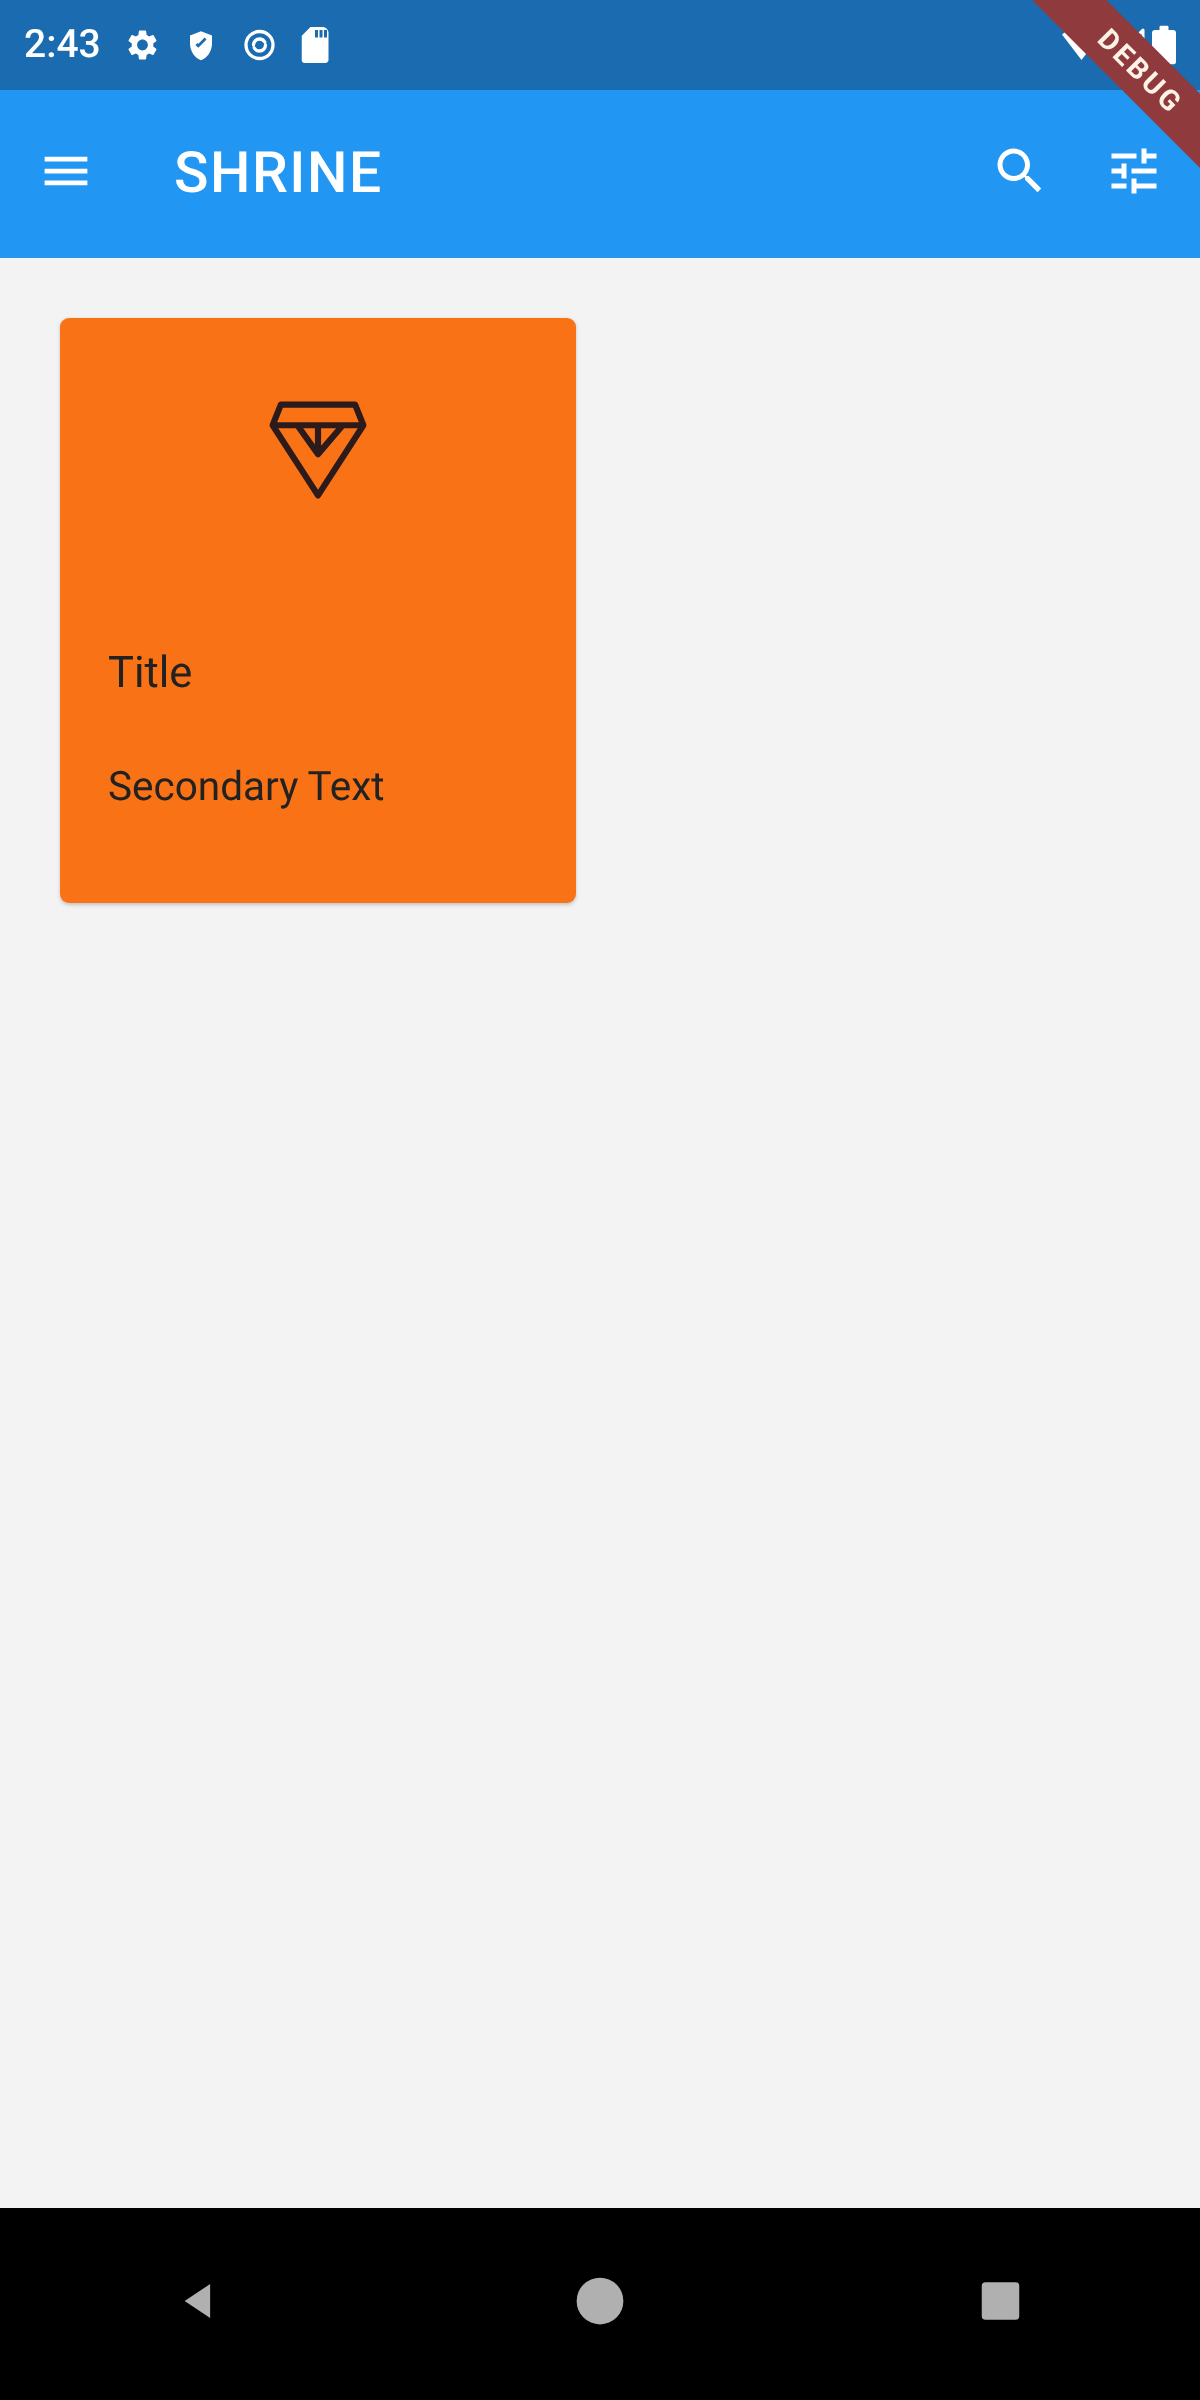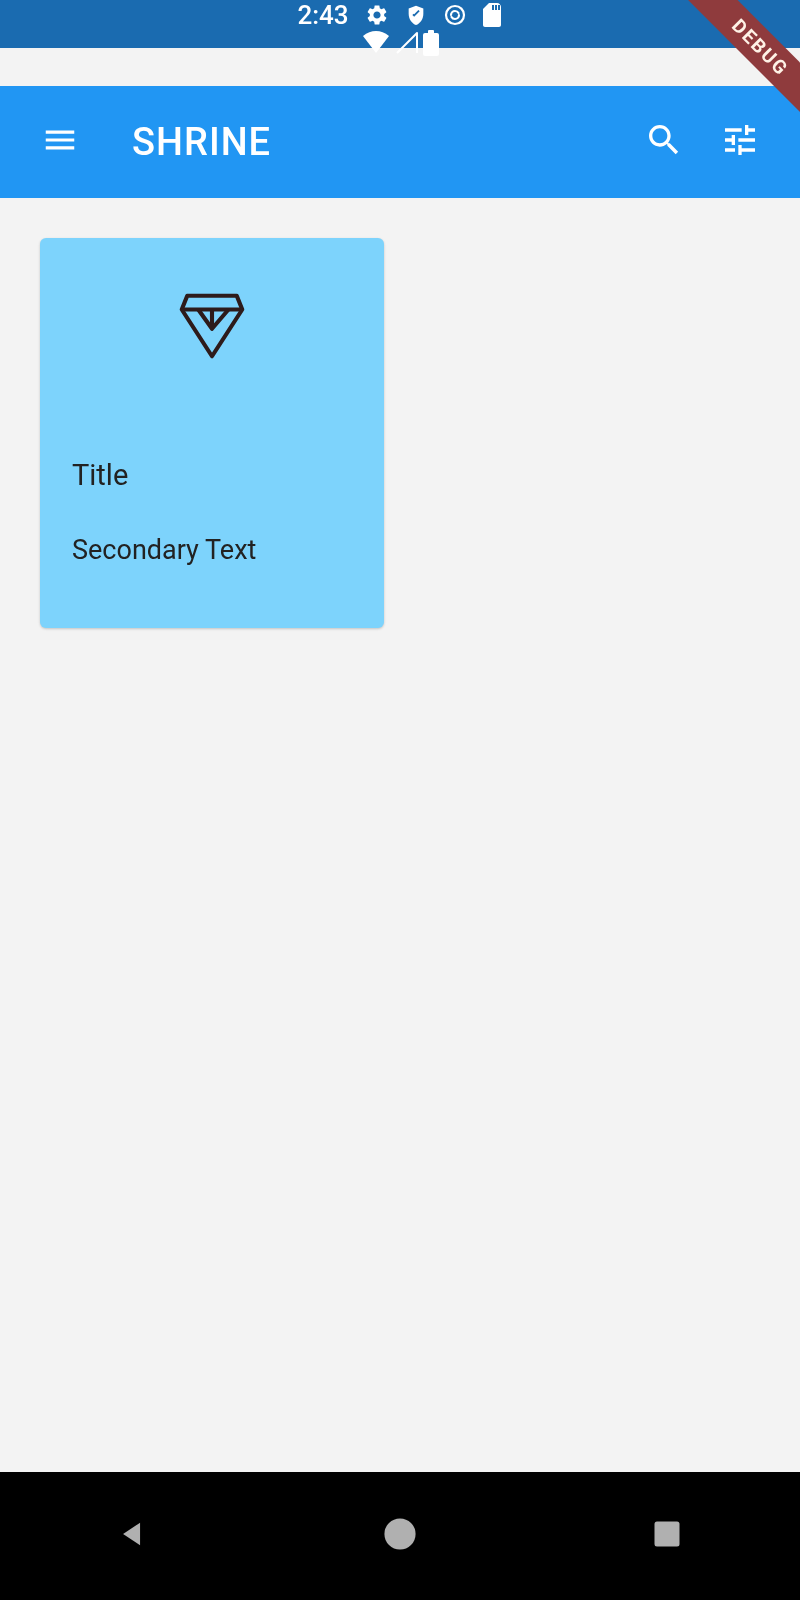--- a/index.html
+++ b/index.html
@@ -5,28 +5,27 @@
     * { margin: 0; padding: 0; box-sizing: border-box; }
     body {
       font-family: Roboto, -apple-system, BlinkMacSystemFont, "Segoe UI", Arial, sans-serif;
       width: 800px;
       height: 1600px;
       background: #f3f3f3;
       overflow: hidden;
       position: relative;
     }
     .status-bar {
-      height: 48px;
+      height: 60px;
       background: #1a6bb0;
       display: flex;
       align-items: center;
       justify-content: space-between;
       padding: 0 16px;
       color: #fff;
-      flex-direction: column;
     }
     .status-left {
       display: flex;
       align-items: center;
       gap: 16px;
     }
     .status-time {
       font-size: 26px;
       font-weight: 500;
     }
@@ -38,23 +37,22 @@
     .status-right {
       display: flex;
       align-items: center;
       gap: 4px;
     }
     .app-bar {
       height: 112px;
       background: #2196f3;
       display: flex;
       align-items: center;
-      padding: 0 36px;
+      padding: 0 20px;
       color: #fff;
-      margin-top: 38px;
     }
     .menu-btn {
       width: 48px;
       height: 48px;
       display: flex;
       align-items: center;
       justify-content: center;
       cursor: pointer;
     }
     .app-title {
@@ -77,21 +75,21 @@
       cursor: pointer;
     }
     .content {
       padding: 40px;
       background: #f3f3f3;
       height: calc(100% - 48px - 112px - 128px);
     }
     .card {
       width: 344px;
       height: 390px;
-      background: #7dd3fc;
+      background: #f97316;
       border-radius: 6px;
       box-shadow: 0 1px 3px rgba(0,0,0,0.12), 0 1px 2px rgba(0,0,0,0.08);
       display: flex;
       flex-direction: column;
       overflow: hidden;
     }
     .card-image {
       height: 220px;
       display: flex;
       align-items: center;

